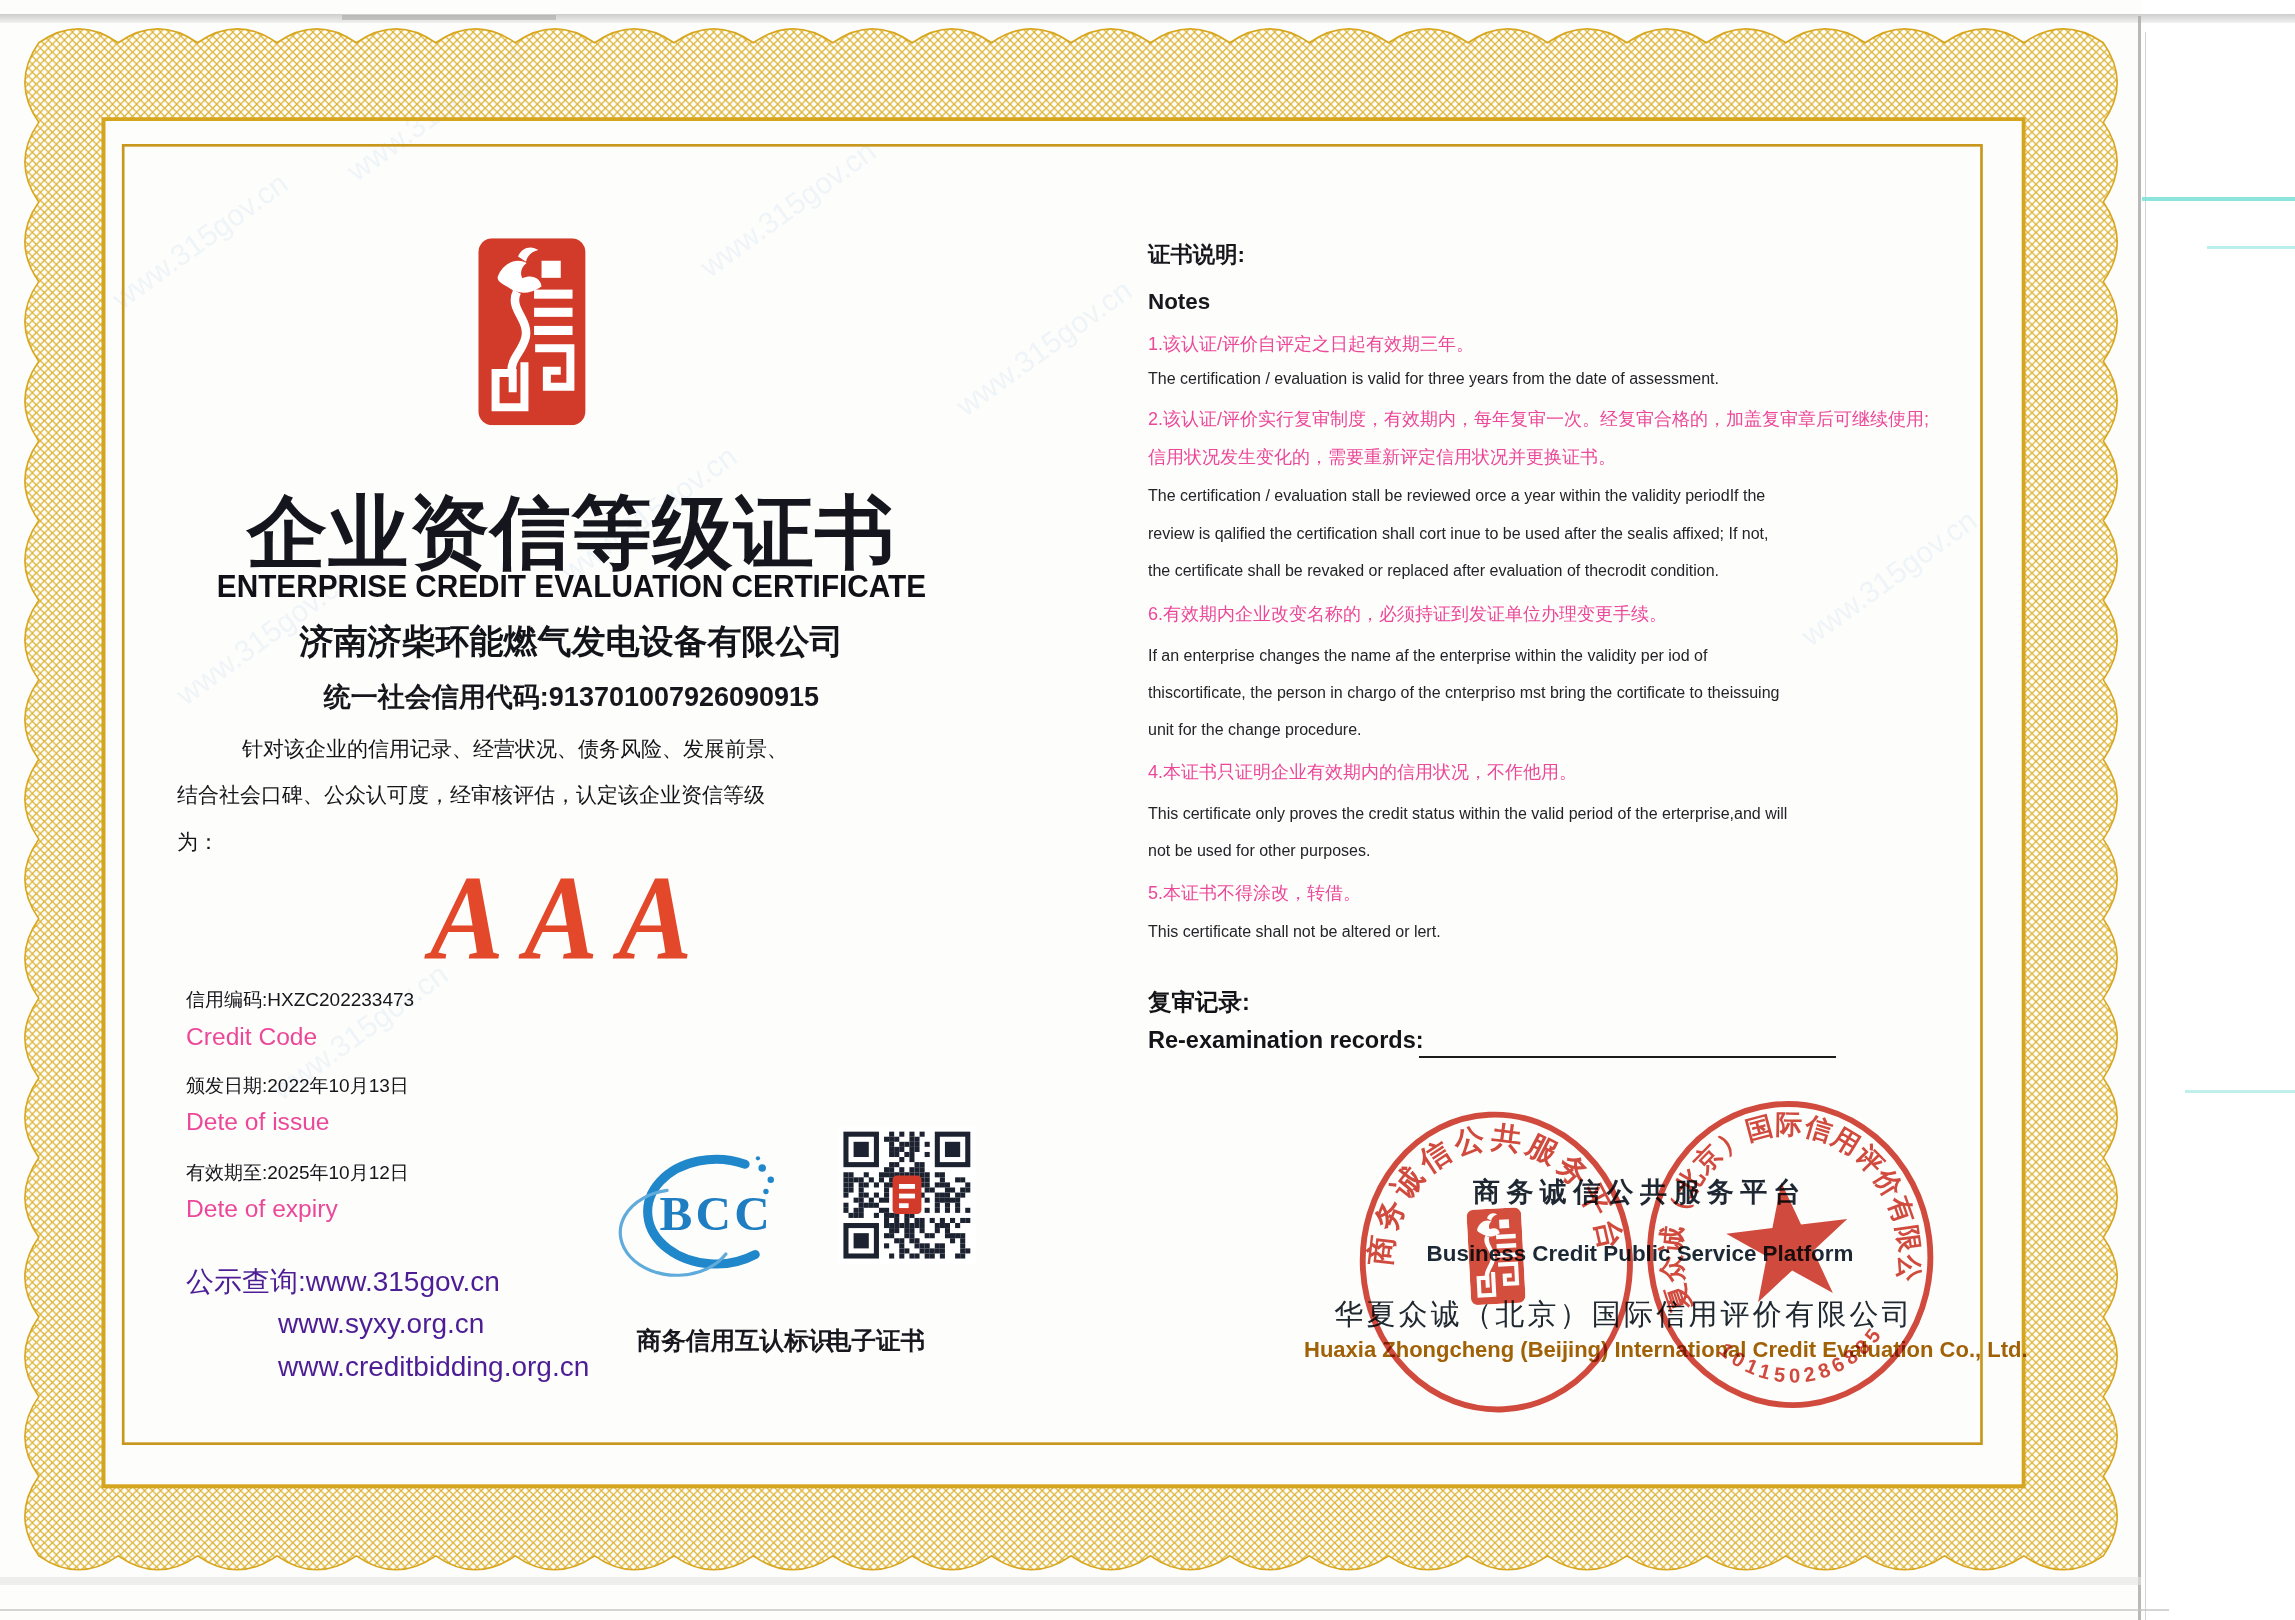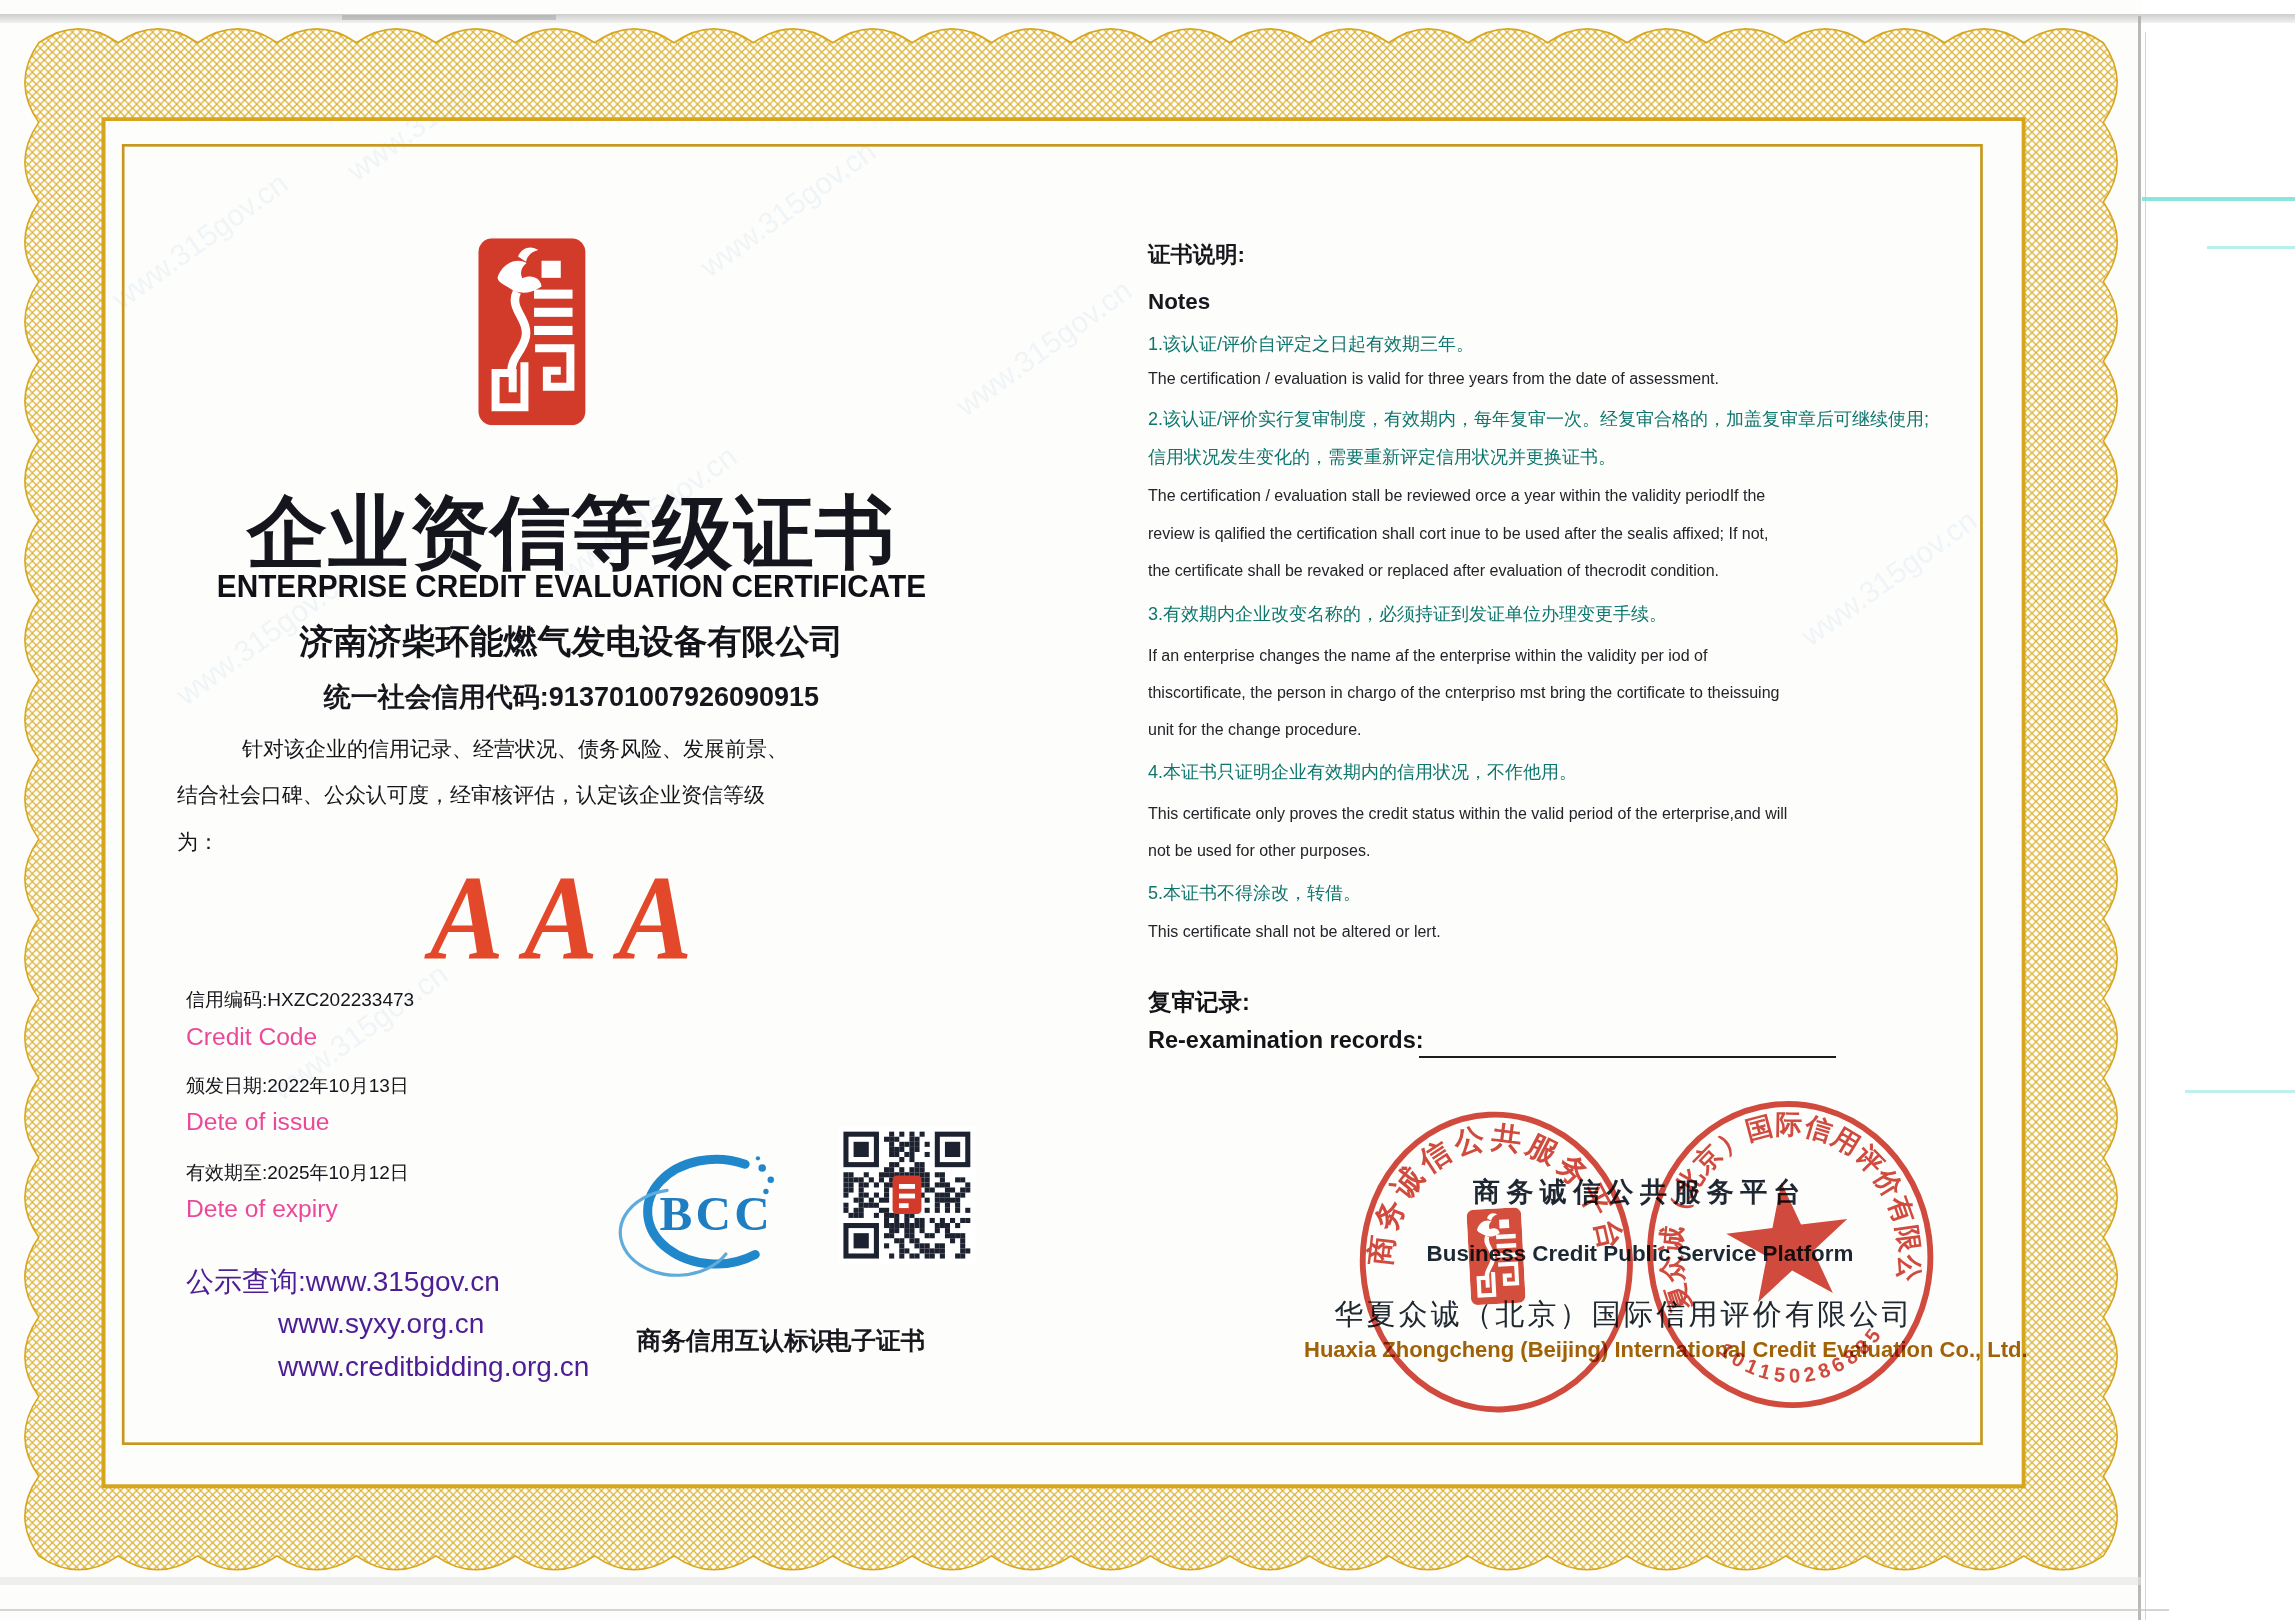--- a/index.html
+++ b/index.html
@@ -22,21 +22,21 @@
   .rating{left:128px;top:849px;width:887px;font-size:120px;font-weight:700;font-style:italic;
           font-family:"Liberation Serif",serif;letter-spacing:22.4px;color:#E4482A;
           transform:scaleX(.92);transform-origin:center;}
   .fzh{font-size:19px;color:#15151b;white-space:nowrap;}
   .fen{font-size:24.6px;color:#ec4899;white-space:nowrap;}
   .url{font-size:28px;color:#4c1d95;white-space:nowrap;}
   .cap{font-size:24.6px;color:#17171d;}
   
   .nhead{left:1148px;width:802px;font-size:22.4px;font-weight:700;color:#17171d;}
   .nline{left:1148px;width:834px;white-space:nowrap;}
-  .nzh{font-size:18px;color:#0f766e;}
+  .nzh{font-size:18px;color:#ec4899;}
   .nen{font-size:16px;color:#232329;}
   .review{left:1148px;width:802px;font-size:23.5px;font-weight:700;color:#141418;}
   .rule{left:1419px;top:1056px;width:417px;height:2.1px;background:#1c1c1c;}
   
   .blend{mix-blend-mode:multiply;}
   .ov{position:absolute;text-align:center;white-space:nowrap;}
   .ovzh1{left:1453px;top:1174px;width:374px;font-size:27px;font-weight:700;
          letter-spacing:6.4px;color:#1f2732;}
   .oven1{left:1389px;top:1241px;width:502px;font-size:22.4px;font-weight:700;color:#1d2836;}
   .ovzh2{left:1314px;top:1295px;width:620px;font-size:29px;letter-spacing:3.2px;color:#202830;}
@@ -375,21 +375,21 @@
 <div class="abs nhead" style="top:239px;">证书说明:</div>
 <div class="abs nhead" style="top:289px;">Notes</div>
 
 <div class="abs nline nzh" style="top:332px;">1.该认证/评价自评定之日起有效期三年。</div>
 <div class="abs nline nen" style="top:370px;">The certification / evaluation is valid for three years from the date of assessment.</div>
 <div class="abs nline nzh" style="top:407px;">2.该认证/评价实行复审制度，有效期内，每年复审一次。经复审合格的，加盖复审章后可继续使用;</div>
 <div class="abs nline nzh" style="top:445px;">信用状况发生变化的，需要重新评定信用状况并更换证书。</div>
 <div class="abs nline nen" style="top:487px;">The certification / evaluation stall be reviewed orce a year within the validity periodIf the</div>
 <div class="abs nline nen" style="top:525px;">review is qalified the certification shall cort inue to be used after the sealis affixed; If not,</div>
 <div class="abs nline nen" style="top:562px;">the certificate shall be revaked or replaced after evaluation of thecrodit condition.</div>
-<div class="abs nline nzh" style="top:602px;">3.有效期内企业改变名称的，必须持证到发证单位办理变更手续。</div>
+<div class="abs nline nzh" style="top:602px;">6.有效期内企业改变名称的，必须持证到发证单位办理变更手续。</div>
 <div class="abs nline nen" style="top:647px;">If an enterprise changes the name af the enterprise within the validity per iod of</div>
 <div class="abs nline nen" style="top:684px;">thiscortificate, the person in chargo of the cnterpriso mst bring the cortificate to theissuing</div>
 <div class="abs nline nen" style="top:721px;">unit for the change procedure.</div>
 <div class="abs nline nzh" style="top:760px;">4.本证书只证明企业有效期内的信用状况，不作他用。</div>
 <div class="abs nline nen" style="top:805px;">This certificate only proves the credit status within the valid period of the erterprise,and will</div>
 <div class="abs nline nen" style="top:842px;">not be used for other purposes.</div>
 <div class="abs nline nzh" style="top:881px;">5.本证书不得涂改，转借。</div>
 <div class="abs nline nen" style="top:923px;">This certificate shall not be altered or lert.</div>
 
 <div class="abs review" style="top:986px;">复审记录:</div>

